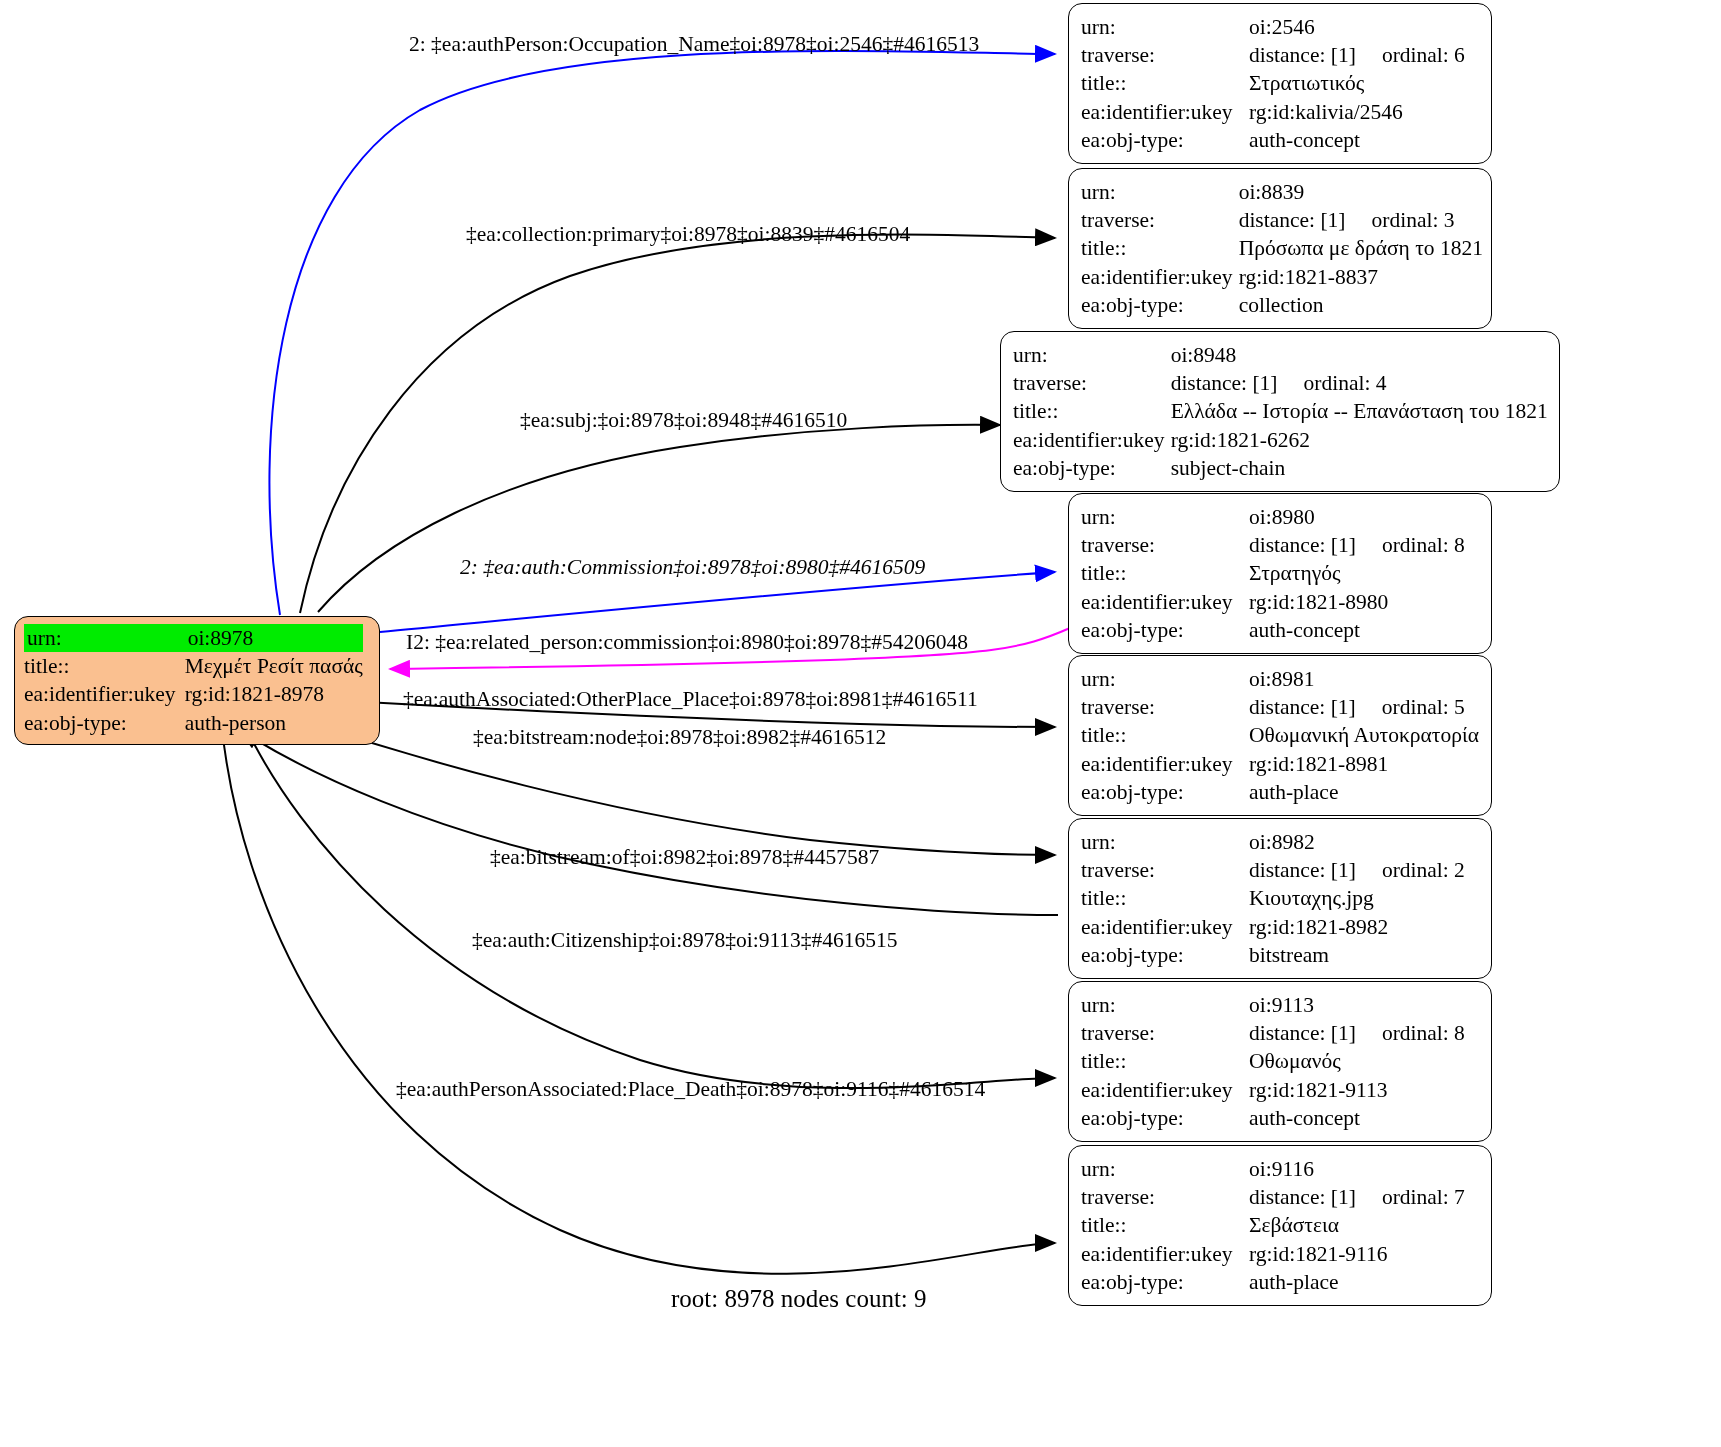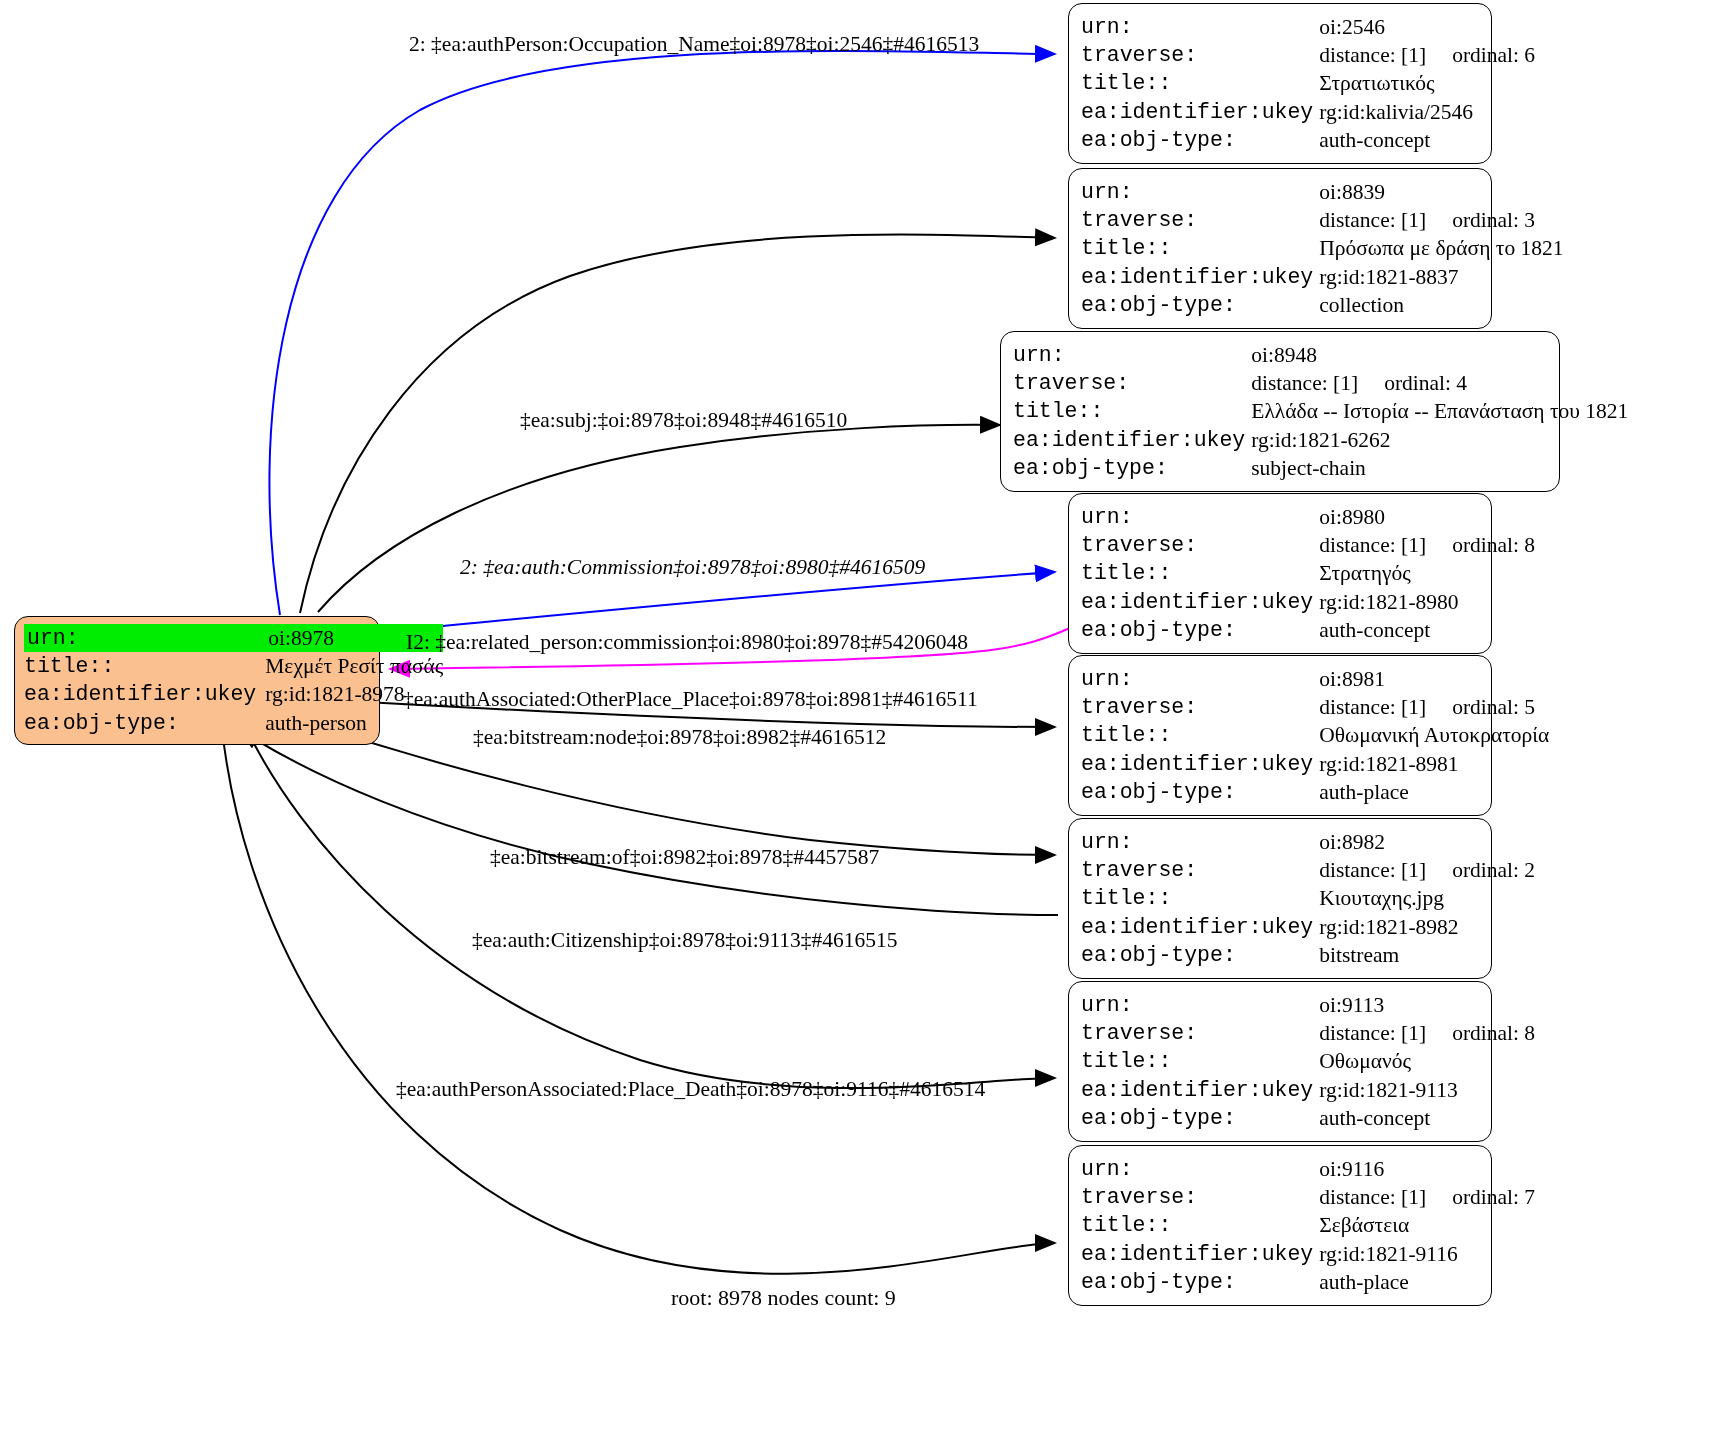--- a/index.html
+++ b/index.html
@@ -34,21 +34,21 @@
     border-collapse: collapse;
     border-spacing: 0;
   }
   .node td {
     font-size: 21.5px;
     line-height: 1.22;
     padding: 1px 0;
     white-space: nowrap;
     vertical-align: top;
   }
-  .node td.k { padding-right: 6px; font-family: Liberation Mono, monospace; }
+  .node td.k { padding-right: 6px; }
   .node td.v { padding-left: 0px; }
   
   #node-root {
     background: #fac090;
     border: 1.6px solid #000000;
     padding: 7px 9px 7px 9px;
   }
   #node-root td { font-size: 21.5px; }
   #node-root tr.hl td {
     background: #00ec00;
@@ -59,21 +59,21 @@
 
   .edge-label {
     position: absolute;
     font-size: 21.5px;
     line-height: 1.1;
     white-space: nowrap;
     color: #000;
   }
   #footer {
     position: absolute;
-    font-size: 22px;
+    font-size: 25px;
     white-space: nowrap;
   }
   .gap { display:inline-block; width: 26px; }
 </style>
 </head>
 <body>
 
 <div id="graph-canvas">
 
   <svg id="edges" viewBox="0 0 1721 1447">
@@ -344,20 +344,21 @@
       <tr>
         <td class="k">ea:obj-type:</td>
         <td class="v">auth-place</td>
       </tr>
     </tbody>
       </table>
   </div>
 
   <div class="edge-label" style="left:409px; top:33px;">2: ‡ea:authPerson:Occupation_Name‡oi:8978‡oi:2546‡#4616513</div>
 
+  <div class="edge-label" style="left:466px; top:223px;">‡ea:collection:primary‡oi:8978‡oi:8839‡#4616504</div>
 
   <div class="edge-label" style="left:520px; top:409px;">‡ea:subj:‡oi:8978‡oi:8948‡#4616510</div>
 
   <div class="edge-label" style="left:460px; top:556px;font-style:italic;">2: ‡ea:auth:Commission‡oi:8978‡oi:8980‡#4616509</div>
 
   <div class="edge-label" style="left:406px; top:631px;">I2: ‡ea:related_person:commission‡oi:8980‡oi:8978‡#54206048</div>
 
   <div class="edge-label" style="left:403px; top:688px;">‡ea:authAssociated:OtherPlace_Place‡oi:8978‡oi:8981‡#4616511</div>
 
   <div class="edge-label" style="left:473px; top:726px;">‡ea:bitstream:node‡oi:8978‡oi:8982‡#4616512</div>

